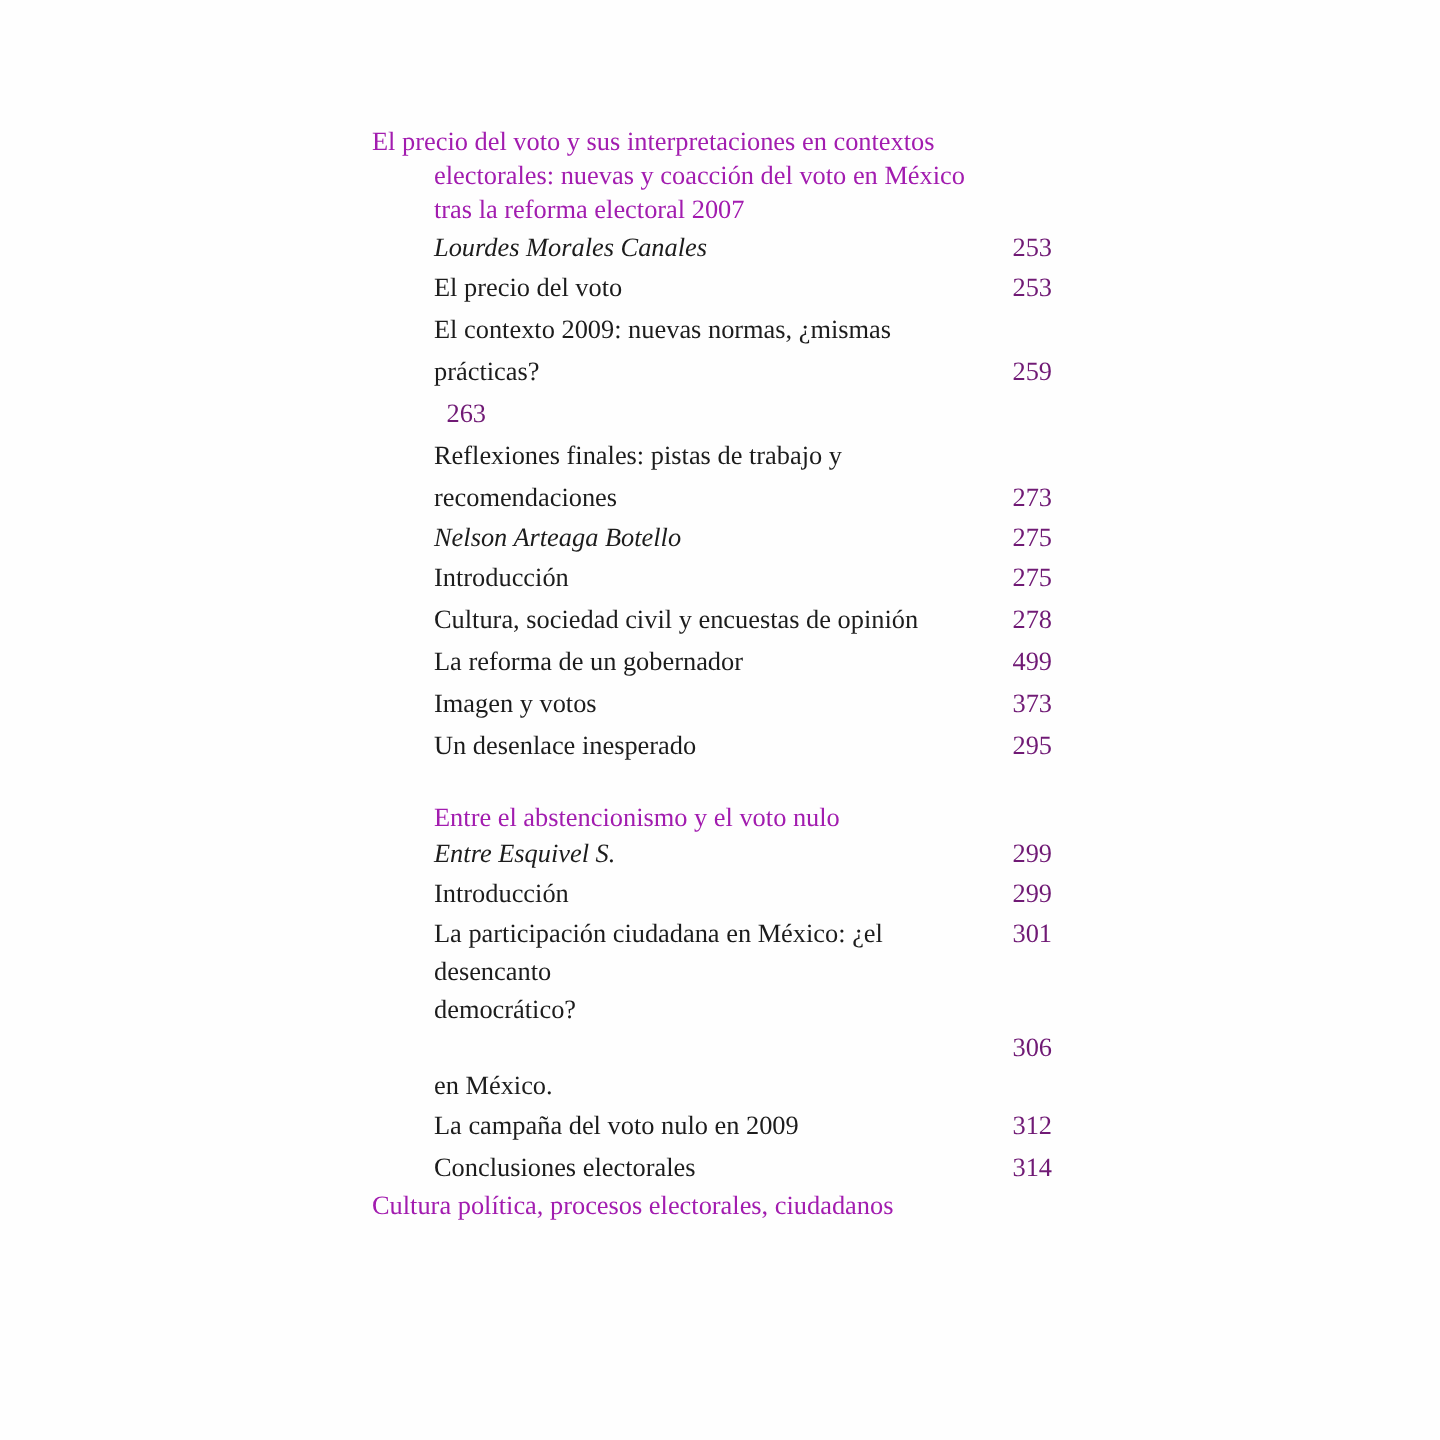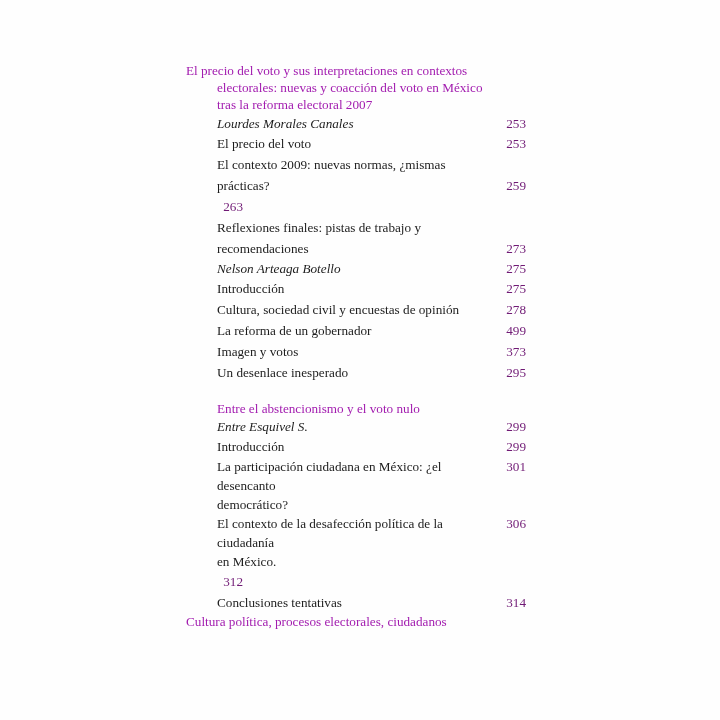--- a/index.html
+++ b/index.html
@@ -152,28 +152,29 @@
         </div>
         <div class="entry-row">
           <span class="entry-text"><span>Introducción</span></span>
           <span class="page-num">299</span>
         </div>
         <div class="entry-row wrap tight">
           <span class="entry-text"><span>La participación ciudadana en México: ¿el desencanto</span><br><span>democrático?</span></span>
           <span class="page-num">301</span>
         </div>
         <div class="entry-row wrap tight">
-          <span class="entry-text"><span>El contexto de la desafección política de la ciudadanía</span><br><span>en México.</span></span>
+          <span class="entry-text"><br><span>en México.</span></span>
           <span class="page-num">306</span>
         </div>
         <div class="entry-row">
+          <span class="entry-text"><span>La campaña del voto nulo en 2009</span></span>
           <span class="page-num">312</span>
         </div>
         <div class="entry-row">
-          <span class="entry-text"><span>Conclusiones tentativas</span></span>
+          <span class="entry-text"><span>Conclusiones electorales</span></span>
           <span class="page-num">314</span>
         </div>
       </div>
       <div class="chapter-group">
         <div class="chapter-title"><span class="first-line">Cultura política, procesos electorales, ciudadanos</span><br></div>
       </div>
     </div>
 </div>
 
 </body></html>

